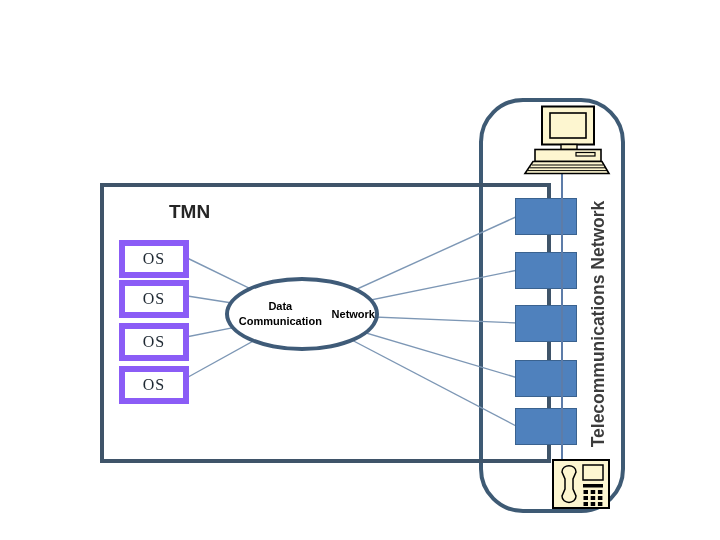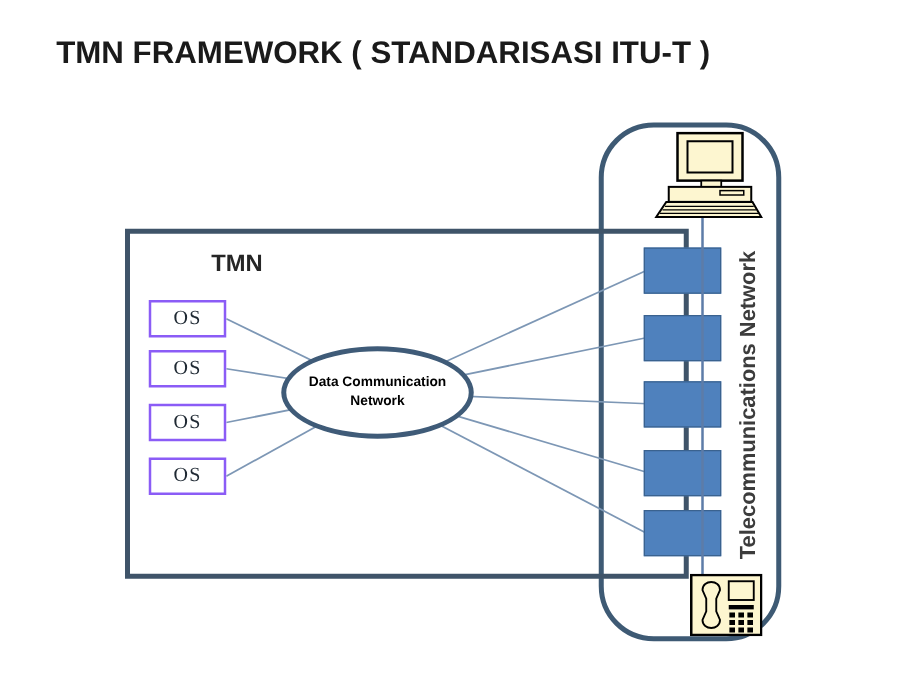--- a/index.html
+++ b/index.html
@@ -16,30 +16,30 @@
     position:absolute;left:479px;top:98px;width:138px;height:407px;
     background:#ffffff;border:4px solid #3e5a74;border-radius:44px;
   }
   .lines-layer{position:absolute;left:0;top:0;pointer-events:none;}
   .tmn-label{
     position:absolute;left:126px;top:201px;
     font-size:19px;font-weight:bold;color:#262626;margin-left:43px;
   }
   .os-box{
     position:absolute;left:119px;width:58px;height:26px;
-    background:#ffffff;border:2px solid #8b5cf6;
+    background:#ffffff;border:6px solid #8b5cf6;
     display:flex;align-items:center;justify-content:center;
     font-family:"Liberation Serif",serif;font-size:16px;color:#1e2832;
     letter-spacing:1px;
   }
   .os-1{top:240px;} .os-2{top:280px;} .os-3{top:323px;} .os-4{top:366px;}
   .dcn-ellipse{
     position:absolute;left:225px;top:277px;width:146px;height:66px;
     background:#ffffff;border:4px solid #3f5b78;border-radius:50%;
-    display:flex;flex-direction:column;align-items:center;justify-content:center;
+    display:flex;flex-direction:row;align-items:center;justify-content:center;
   }
   .dcn-line{font-size:11px;font-weight:bold;color:#000000;line-height:1.35;text-align:center;}
   .net-node{
     position:absolute;left:515px;width:60px;height:35px;
     background:#4f81bd;border:1px solid #3a628f;
   }
   .nn-1{top:198px;} .nn-2{top:252px;} .nn-3{top:305px;} .nn-4{top:360px;} .nn-5{top:408px;}
   .thin-vert-line{
     position:absolute;left:561px;top:174px;width:2px;height:287px;
     background:#5d7ca8;
@@ -51,21 +51,20 @@
     transform:rotate(-90deg);
     font-size:17.5px;font-weight:bold;color:#3c3c3c;text-align:center;
     white-space:nowrap;
   }
 </style>
 </head>
 <body>
 
 <div class="canvas">
 
-  <h1 class="title">TMN FRAMEWORK ( STANDARISASI ITU-T )</h1>
 
   <div class="rounded-frame"></div>
 
   <svg class="lines-layer" width="720" height="540" viewBox="0 0 720 540">
     <rect x="102" y="185" width="447" height="276" fill="none" stroke="#3f5469" stroke-width="4"></rect>
     <g stroke="#7d97b5" stroke-width="1.4">
       <line x1="181" y1="255" x2="302" y2="314"></line>
       <line x1="181" y1="295" x2="302" y2="314"></line>
       <line x1="181" y1="338" x2="302" y2="314"></line>
       <line x1="181" y1="381" x2="302" y2="314"></line>

